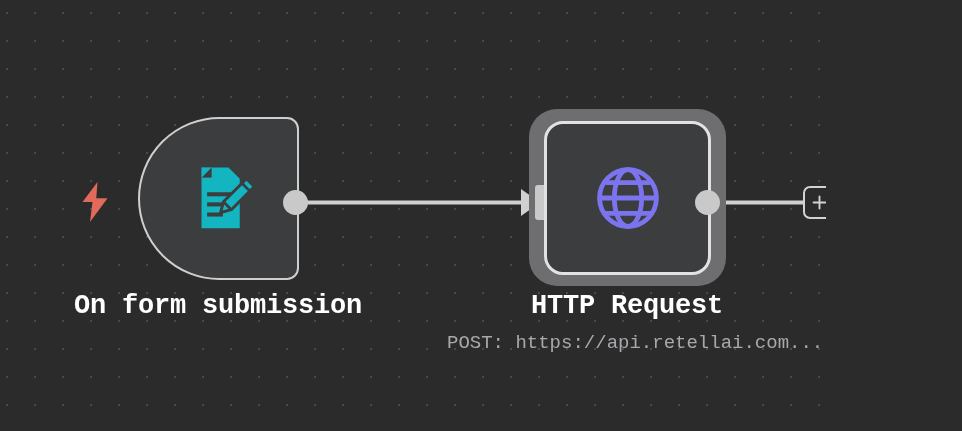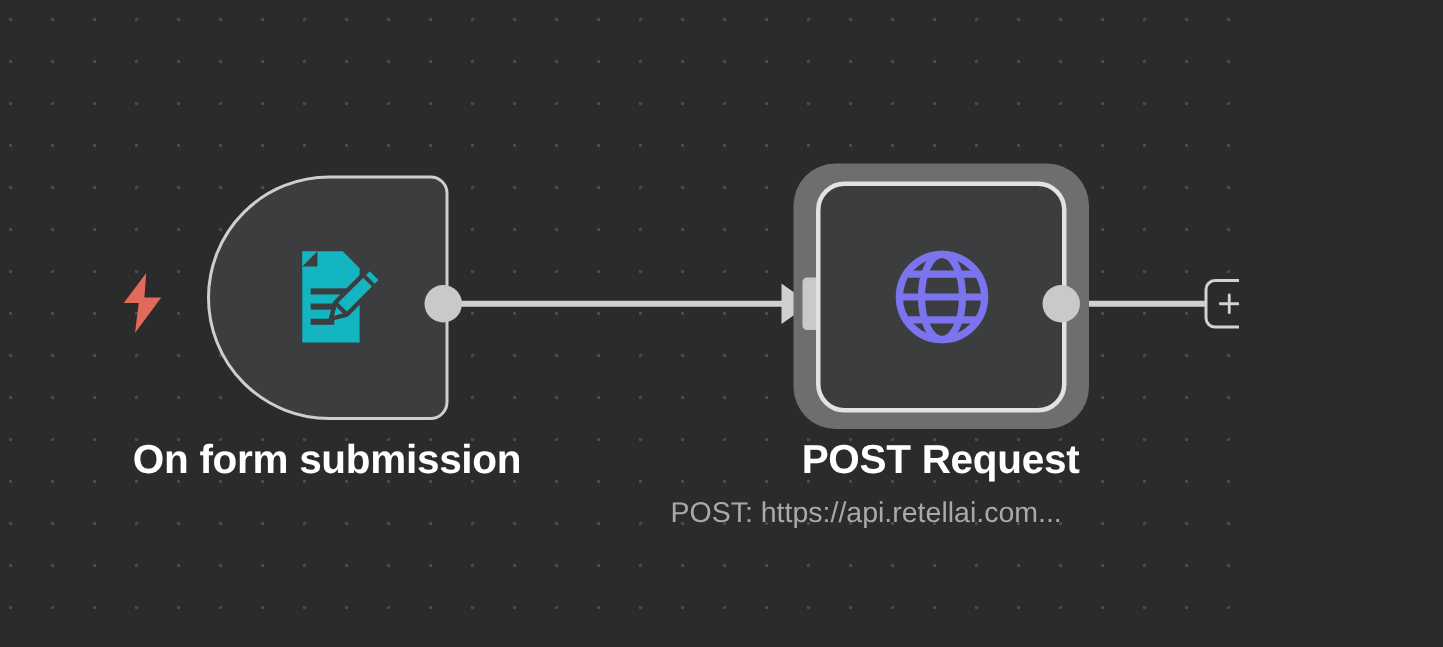--- a/index.html
+++ b/index.html
@@ -13,20 +13,21 @@
   
   #canvas {
     position:relative;
     width:826px; height:431px;
     background-color:#2b2b2b;
     background-image:
       radial-gradient(circle at 1px 1px, #4a4a4a 1.1px, rgba(0,0,0,0) 1.3px);
     background-size:28px 28px;
     background-position:6px 12px;
     overflow:hidden;
+    font-family:Liberation Mono, monospace;
   }
 
   
   #edges {
     position:absolute; left:0; top:0;
     width:962px; height:431px;
     pointer-events:none;
   }
 
   
@@ -173,21 +174,21 @@
   <div id="http-node">
     <svg class="node-icon" viewBox="0 0 64 64" xmlns="http://www.w3.org/2000/svg" fill="none" stroke="#7b74ee" stroke-width="4.4">
       <circle cx="32" cy="32" r="26"></circle>
       <ellipse cx="32" cy="32" rx="12.5" ry="26"></ellipse>
       <line x1="6" y1="32" x2="58" y2="32"></line>
       <path d="M11.5 18 H52.5"></path>
       <path d="M11.5 46 H52.5"></path>
     </svg>
   </div>
   <div id="http-out"></div>
-  <div id="http-title" class="node-title">POST Request</div>
+  <div id="http-title" class="node-title">HTTP Request</div>
   <div id="http-subtitle" class="node-subtitle">POST: https://api.retellai.com...</div>
 
   <div id="add-button">
     <svg viewBox="0 0 20 20" xmlns="http://www.w3.org/2000/svg" stroke="#d2d2d2" stroke-width="2.2" stroke-linecap="round">
       <line x1="10" y1="3" x2="10" y2="17"></line>
       <line x1="3" y1="10" x2="17" y2="10"></line>
     </svg>
   </div>
 
 </div>

